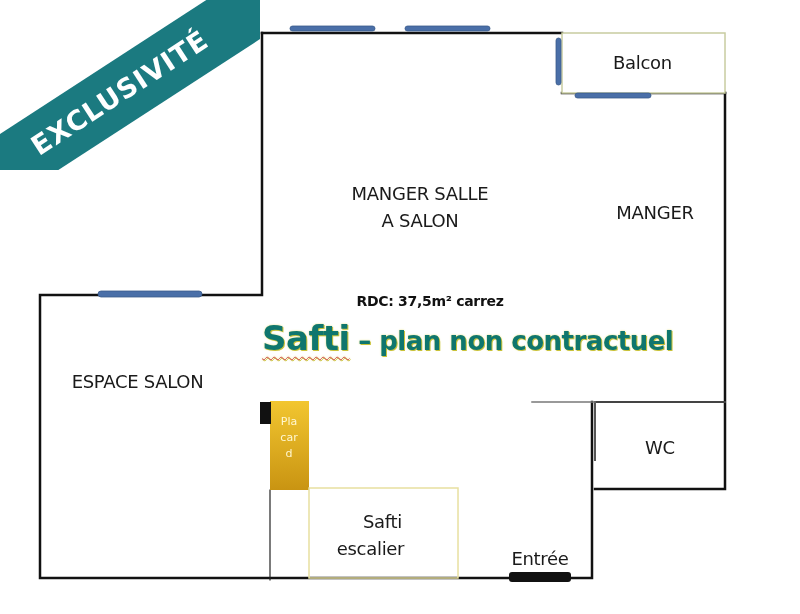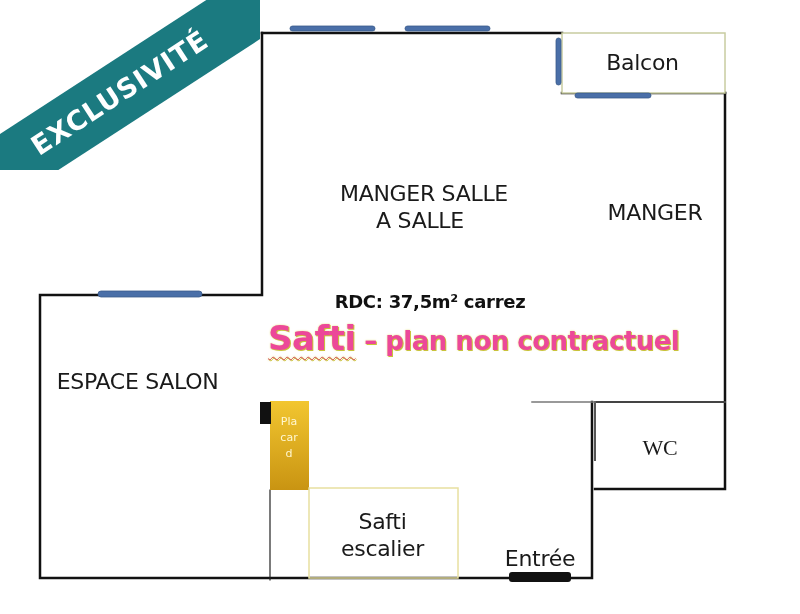--- a/index.html
+++ b/index.html
@@ -1,23 +1,23 @@
 <!DOCTYPE html>
 <html><head>
   <meta charset="utf-8">
   <style>
     html, body { margin: 0; padding: 0; background: #ffffff; }
     body { width: 800px; height: 614px; position: relative; overflow: hidden;
            font-family: "Liberation Sans", "DejaVu Sans", sans-serif; }
     #plan { position: absolute; left: 0; top: 0; width: 800px; height: 614px; }
-    .lbl { position: absolute; color: #1a1a1a; font-size: 22px; text-align: center;
+    .lbl { position: absolute; color: #1a1a1a; font-size: 18px; text-align: center;
            line-height: 27px; white-space: nowrap; font-family: "DejaVu Sans", sans-serif; letter-spacing: -0.3px; }
-    .title { font-weight: bold; font-size: 18px; color: #111; }
-    .safti { position: absolute; left: 268px; top: 318px; font-size: 34px; font-weight: bold;
-             color: #ec4899; white-space: nowrap; font-family: "DejaVu Sans", sans-serif;
+    .title { font-weight: bold; font-size: 14px; color: #111; }
+    .safti { position: absolute; left: 262px; top: 318px; font-size: 34px; font-weight: bold;
+             color: #0f766e; white-space: nowrap; font-family: "DejaVu Sans", sans-serif;
              text-shadow: 1px 1px 0 #c9c23a, 0 0 2px #e0dc70; letter-spacing: -0.5px; }
     .safti .brand { text-decoration: underline wavy #d04a4a; text-decoration-thickness: 1px; text-underline-offset: 6px; }
     .safti .rest { font-size: 26px; }
     .placard-text { position: absolute; left: 270px; top: 414px; width: 38px; color: #fff7d0;
                     font-size: 11px; line-height: 16px; text-align: center; font-family: "DejaVu Sans", sans-serif; }
     .ribbon-wrap { position: absolute; left: 0; top: 0; width: 260px; height: 170px; overflow: hidden; }
     .ribbon { position: absolute; left: -70px; top: 62px; width: 380px; height: 62px; background: #1b7a80;
               transform: rotate(-33deg); transform-origin: center; color: #fff; font-weight: bold;
               font-size: 27px; text-align: center; line-height: 62px; letter-spacing: 1px;
               font-family: "DejaVu Sans", sans-serif; }
@@ -61,26 +61,26 @@
 
   <rect x="509" y="572" width="62" height="10" rx="3" fill="#111"></rect>
 </svg>
 
 <div class="ribbon-wrap">
   <div class="ribbon">EXCLUSIVITÉ</div>
 </div>
 
 <div class="lbl" style="left:575px; top:49px; width:135px;">Balcon</div>
 <div class="lbl" style="left:340px; top:180px; width:160px;">MANGER SALLE</div>
-<div class="lbl" style="left:340px; top:207px; width:160px;">A SALLE</div>
+<div class="lbl" style="left:340px; top:207px; width:160px;">A SALON</div>
 <div class="lbl" style="left:595px; top:199px; width:120px;">MANGER</div>
 <div class="lbl" style="left:55px; top:368px; width:165px;">ESPACE SALON</div>
-<div class="lbl" style="left:620px; top:434px; width:80px;font-family:Liberation Serif, serif;">WC</div>
+<div class="lbl" style="left:620px; top:434px; width:80px;">WC</div>
 <div class="lbl" style="left:325px; top:508px; width:115px;">Safti</div>
-<div class="lbl" style="left:325px; top:535px; width:115px;">escalier</div>
+<div class="lbl" style="left:313px; top:535px; width:115px;">escalier</div>
 <div class="lbl" style="left:500px; top:545px; width:80px;">Entrée</div>
 
 <div class="placard-text">
   <div>Pla</div>
   <div>car</div>
   <div>d</div>
 </div>
 
 <div class="lbl title" style="left:310px; top:288px; width:240px;">RDC: 37,5m² carrez</div>
 

